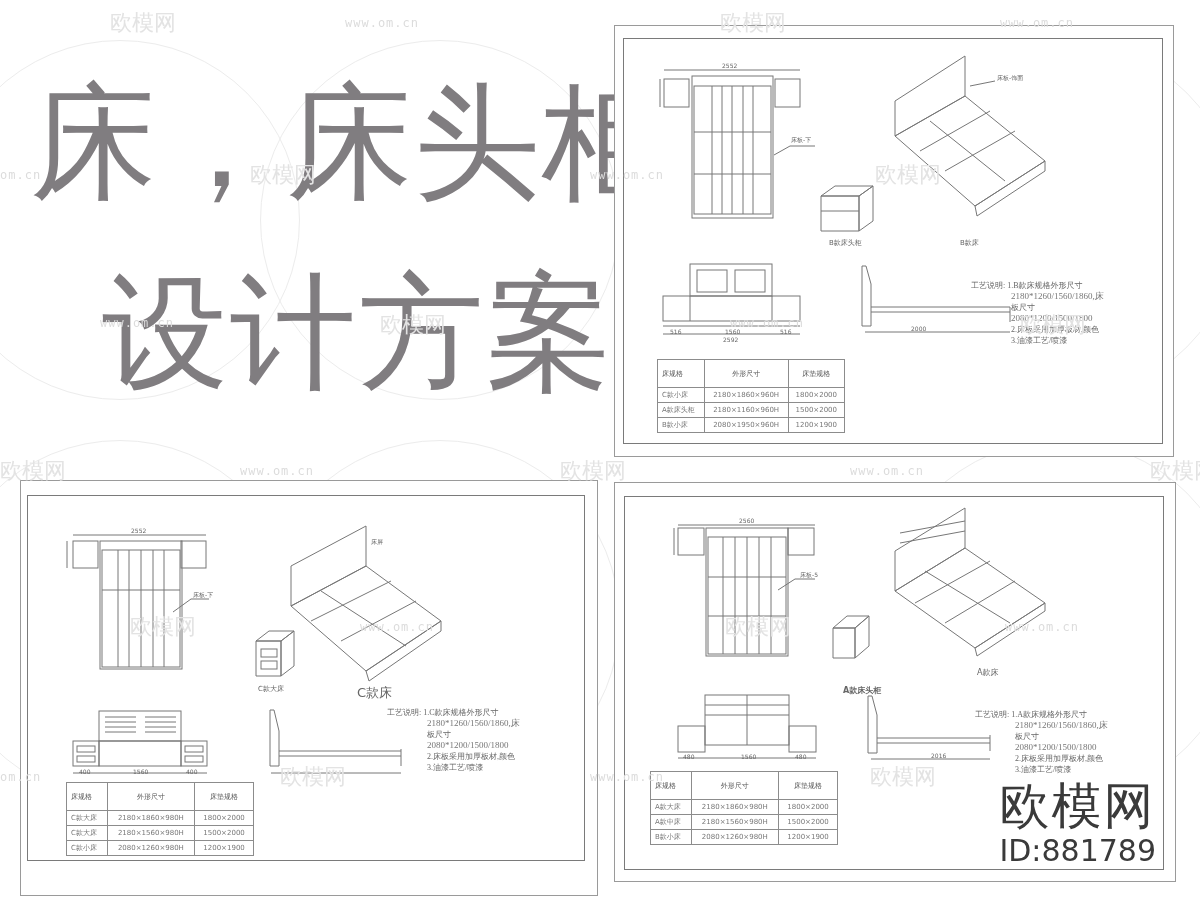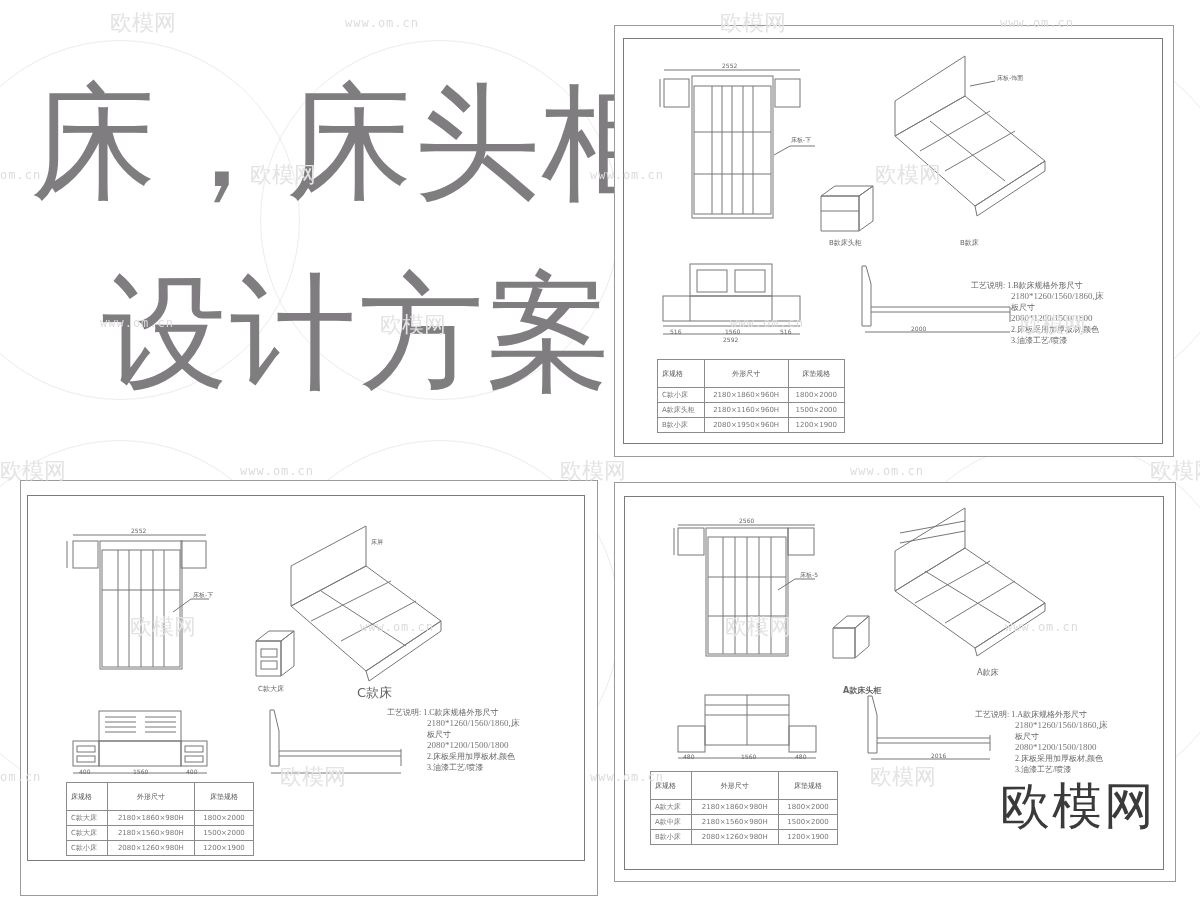--- a/index.html
+++ b/index.html
@@ -352,13 +352,14 @@
 <div class="wm-url" style="left:360px;top:620px;">www.om.cn</div>
 <div class="wm" style="left:725px;top:612px;">欧模网</div>
 <div class="wm-url" style="left:1005px;top:620px;">www.om.cn</div>
 <div class="wm-url" style="left:0px;top:770px;">om.cn</div>
 <div class="wm" style="left:280px;top:762px;">欧模网</div>
 <div class="wm-url" style="left:590px;top:770px;">www.om.cn</div>
 <div class="wm" style="left:870px;top:762px;">欧模网</div>
 
 <div class="brand">
   <div class="name">欧模网</div>
+  <div class="id">ID:881789</div>
 </div>
 
 </body></html>

